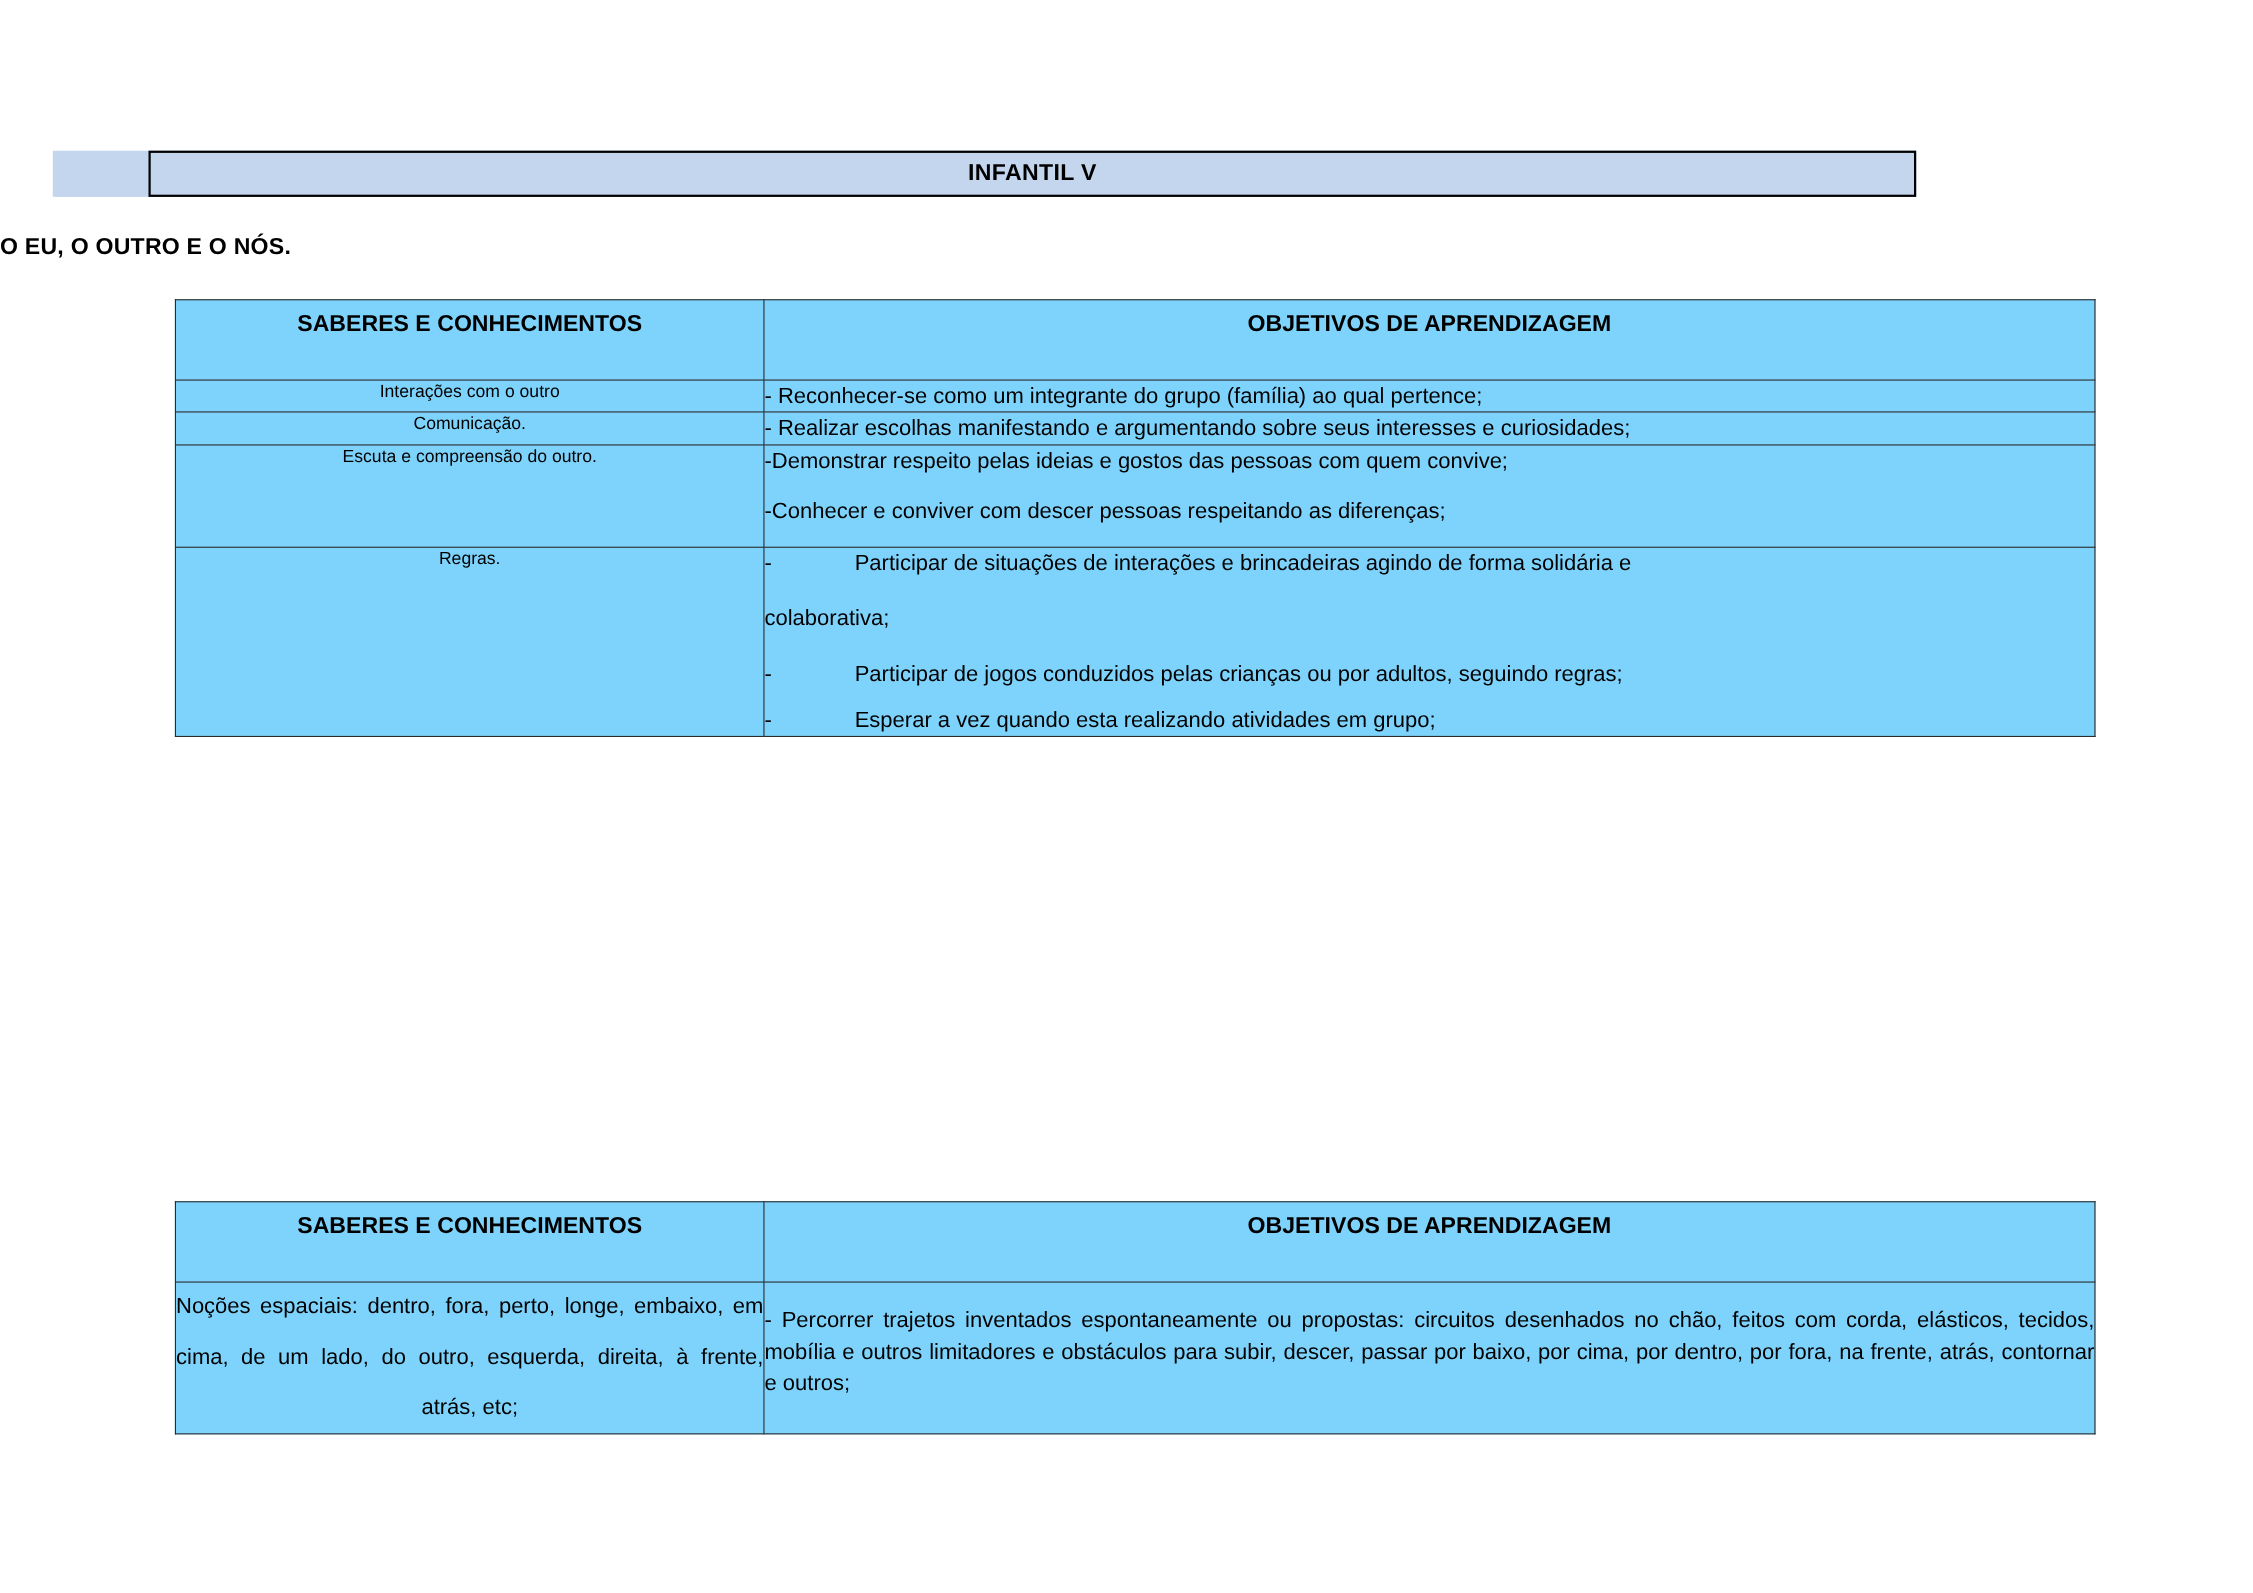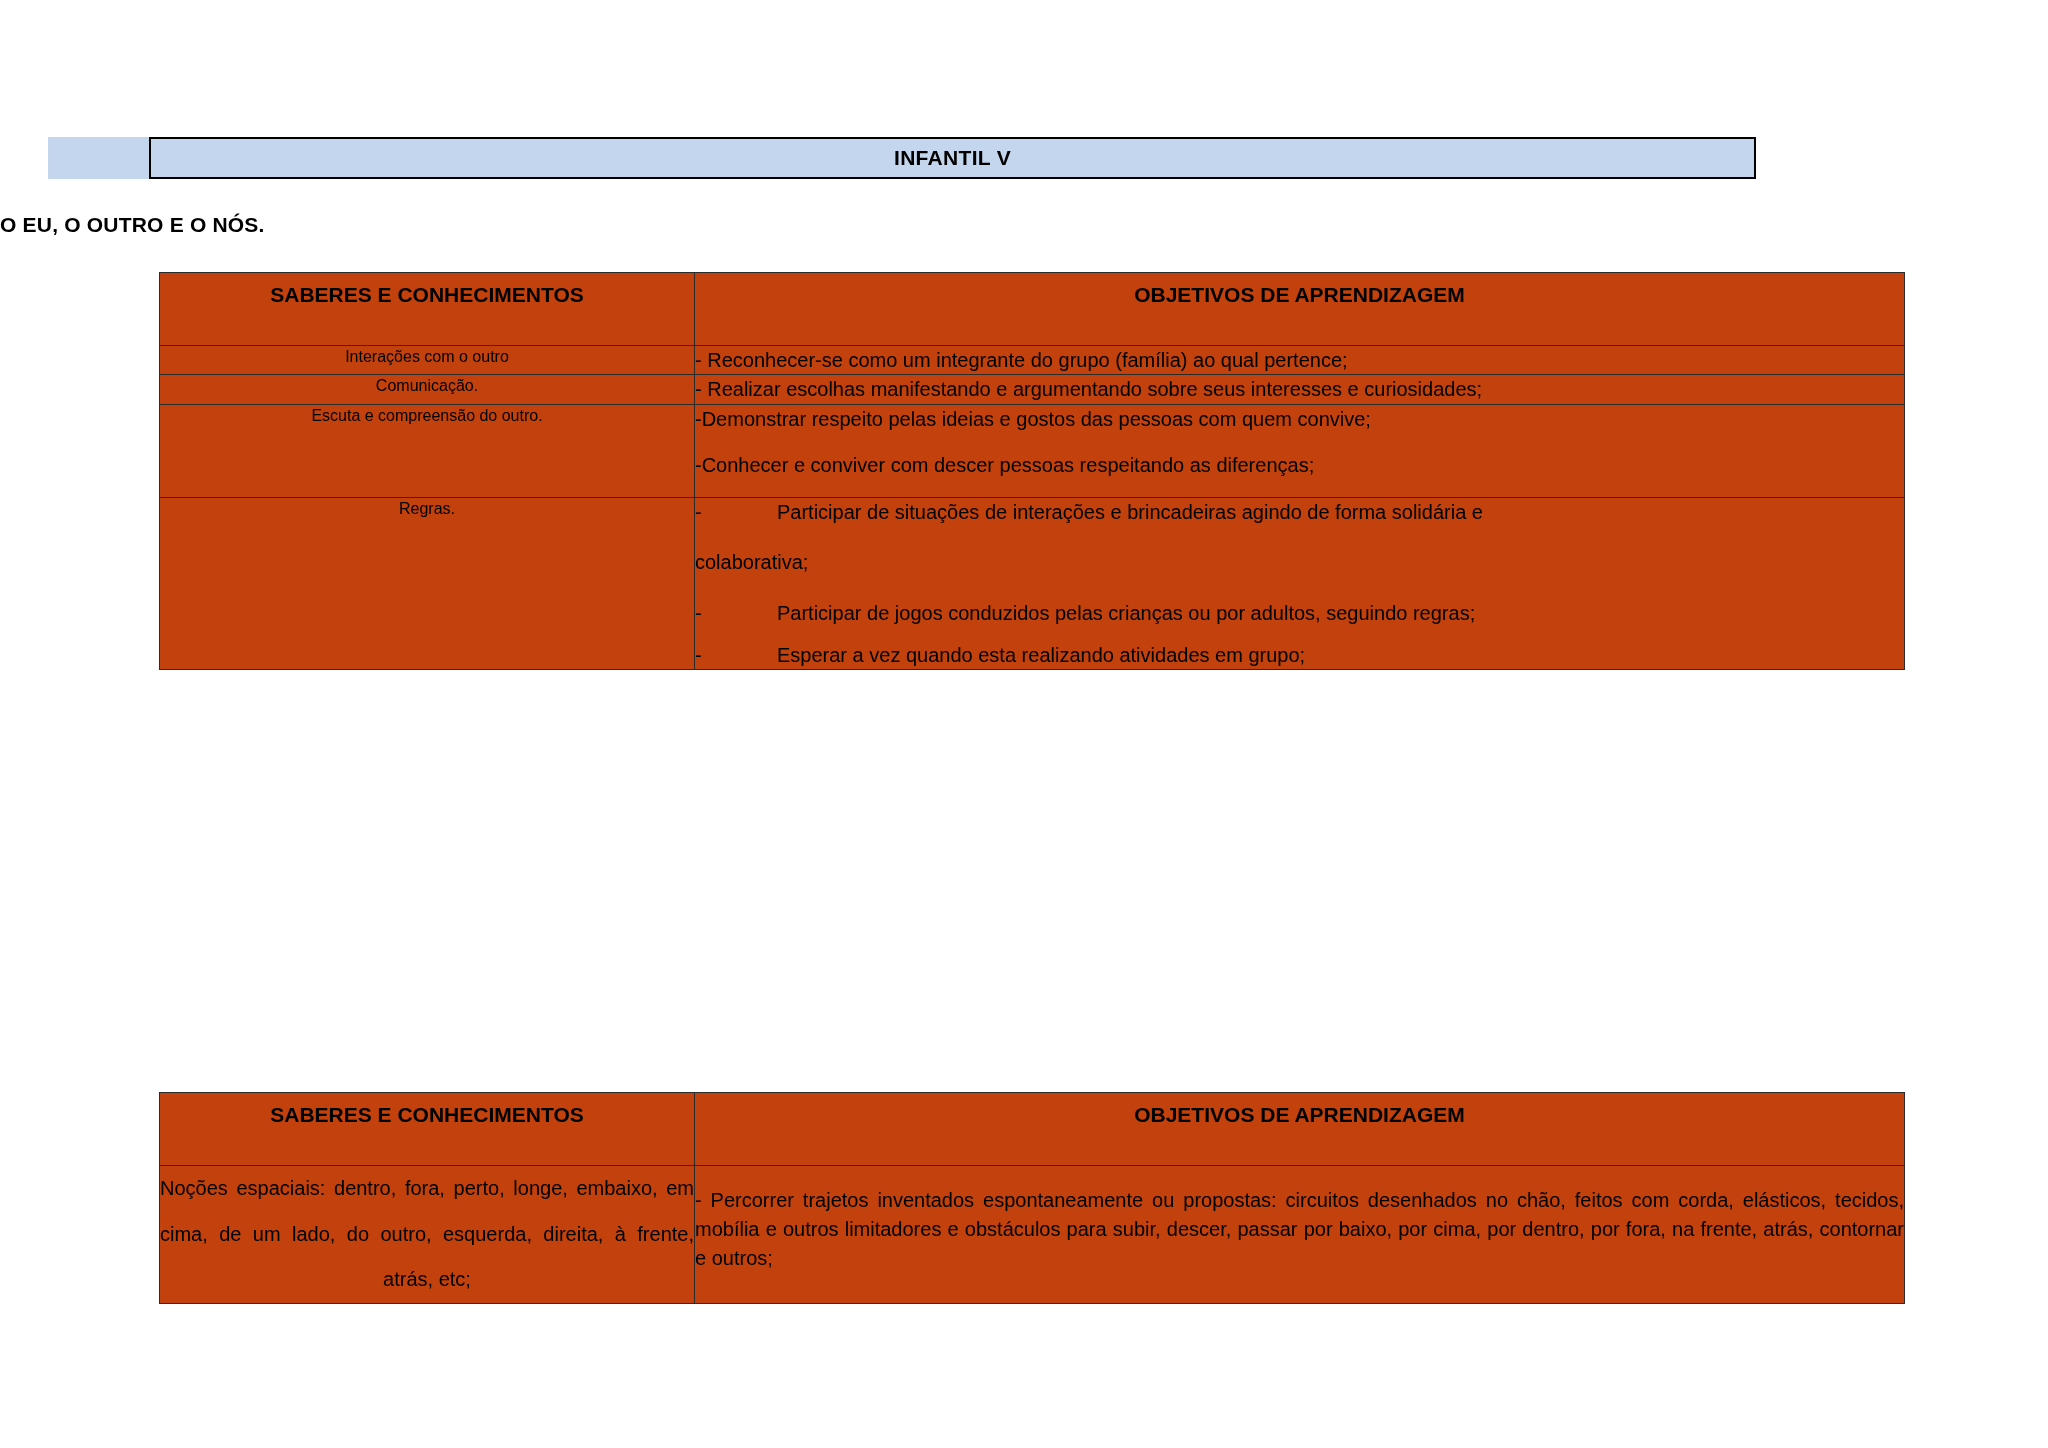--- a/index.html
+++ b/index.html
@@ -33,21 +33,21 @@
   .banner-fill {
     position: absolute;
     left: 0;
     top: 0;
     width: 1694px;
     height: 42px;
     background: #c3d6ee;
   }
   .banner-box {
     position: absolute;
-    left: 101px;
+    left: 87px;
     top: 0px;
     width: 1607px;
     height: 42px;
     box-sizing: border-box;
     border: 2px solid #000000;
     background: #c3d6ee;
     display: flex;
     align-items: center;
     justify-content: center;
   }
@@ -67,21 +67,21 @@
     letter-spacing: 0.2px;
   }
   #section-title-1 { top: 213px; }
   #section-title-2 { top: 1033px; }
 
   
   table.curr {
     position: absolute;
     border-collapse: collapse;
     table-layout: fixed;
-    background: #c2410c;
+    background: #7dd3fc;
     padding-left: 29px;
   }
   #table-1 { left: 159px; top: 272px; width: 1745px; }
   #table-2 { left: 159px; top: 1092px; width: 1745px; }
 
   table.curr col.col-saberes { width: 535px; }
   table.curr col.col-objetivos { width: 1210px; }
 
   table.curr th, table.curr td {
     border: 1.6px solid #2b2b2b;

